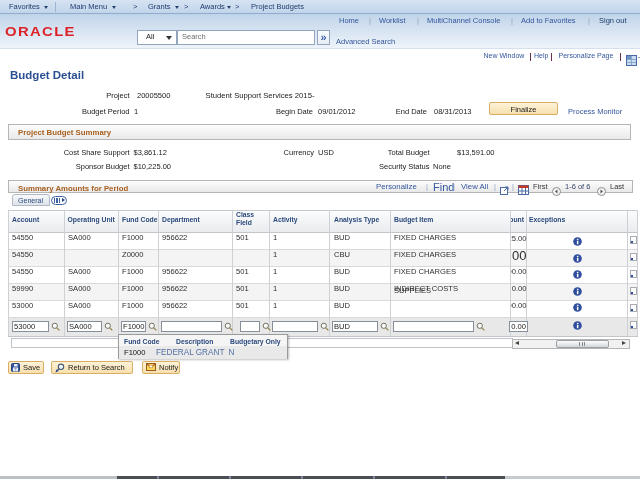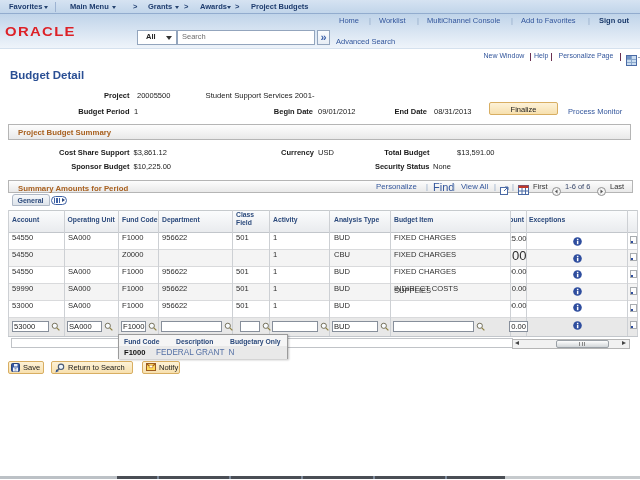--- a/index.html
+++ b/index.html
@@ -1,18 +1,18 @@
 <!DOCTYPE html>
 <html><head><meta charset="utf-8"><style>
 *{margin:0;padding:0;box-sizing:border-box}
 html,body{width:640px;height:480px;overflow:hidden;background:#fff;font-family:"Liberation Sans",sans-serif}
 body{position:relative}
 .a{position:absolute}
 .t{position:absolute;font-size:7.5px;line-height:8.5px;white-space:nowrap;color:#1a1a1a}
-.b{font-weight:bold}
+.b{font-weight:normal}
 .lk{color:#33569c}
 .nav{color:#1e3c6e}
 .tri{position:absolute;width:0;height:0;border-left:2.5px solid transparent;border-right:2.5px solid transparent;border-top:3px solid #26436f}
 .gbar{position:absolute;left:8px;background:linear-gradient(#fdfdfd,#e9e9e9);border:1px solid #b5b5b5}
 .gbt{position:absolute;left:9px;top:3px;font-size:7.8px;font-weight:bold;color:#a8601f;white-space:nowrap}
 .vl{position:absolute;width:1px;background:#cdd0d4}
 .hl{position:absolute;height:1px;background:#d9dadc}
 .hd{position:absolute;font-size:6.8px;line-height:8px;font-weight:bold;color:#2c4a7c;white-space:nowrap}
 .cell{position:absolute;font-size:7.6px;line-height:8.5px;color:#2e2e2e;white-space:nowrap}
 .inp{position:absolute;height:11px;background:#fff;border:1px solid #878f9b}
@@ -79,21 +79,21 @@
       <line x1="5.5" y1="1" x2="5.5" y2="10" stroke="#8aa8cc"></line>
       <line x1="1" y1="4.5" x2="10" y2="4.5" stroke="#8aa8cc"></line>
       <line x1="1" y1="7.5" x2="10" y2="7.5" stroke="#8aa8cc"></line>
     </svg>
 </div>
 
 <div class="a" style="left:10px;top:69px;font-size:11.5px;font-weight:bold;color:#2a4f94;white-space:nowrap">Budget Detail</div>
 
 <div class="t b" style="left:50px;top:91.5px;width:79.5px;text-align:right">Project</div>
 <div class="t" style="left:137px;top:91.5px">20005500</div>
-<div class="t" style="left:205.5px;top:91.5px;font-size:7.7px">Student Support Services 2001-</div>
+<div class="t" style="left:205.5px;top:91.5px;font-size:7.7px">Student Support Services 2015-</div>
 
 <div class="t b" style="left:50px;top:108px;width:79.5px;text-align:right">Budget Period</div>
 <div class="t" style="left:134px;top:108px">1</div>
 <div class="t b" style="left:240px;top:108px;width:73px;text-align:right">Begin Date</div>
 <div class="t" style="left:318px;top:108px">09/01/2012</div>
 <div class="t b" style="left:360px;top:108px;width:67px;text-align:right">End Date</div>
 <div class="t" style="left:434px;top:108px">08/31/2013</div>
 <div class="btn" style="left:489px;top:102px;width:69px"></div>
 <div class="btx" style="left:489px;top:105.5px;width:69px;text-align:center">Finalize</div>
 <div class="t lk" style="left:568px;top:108px">Process Monitor</div>

